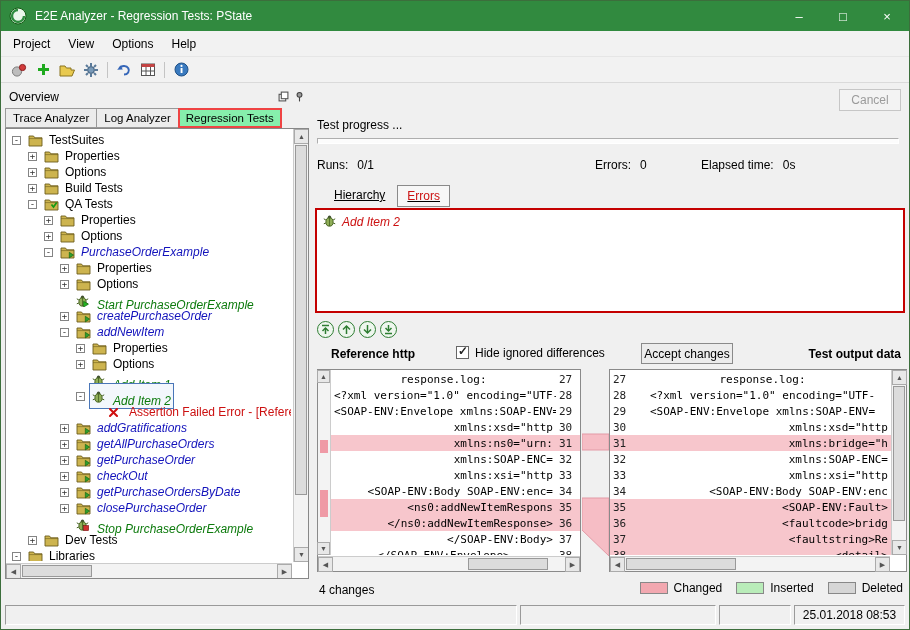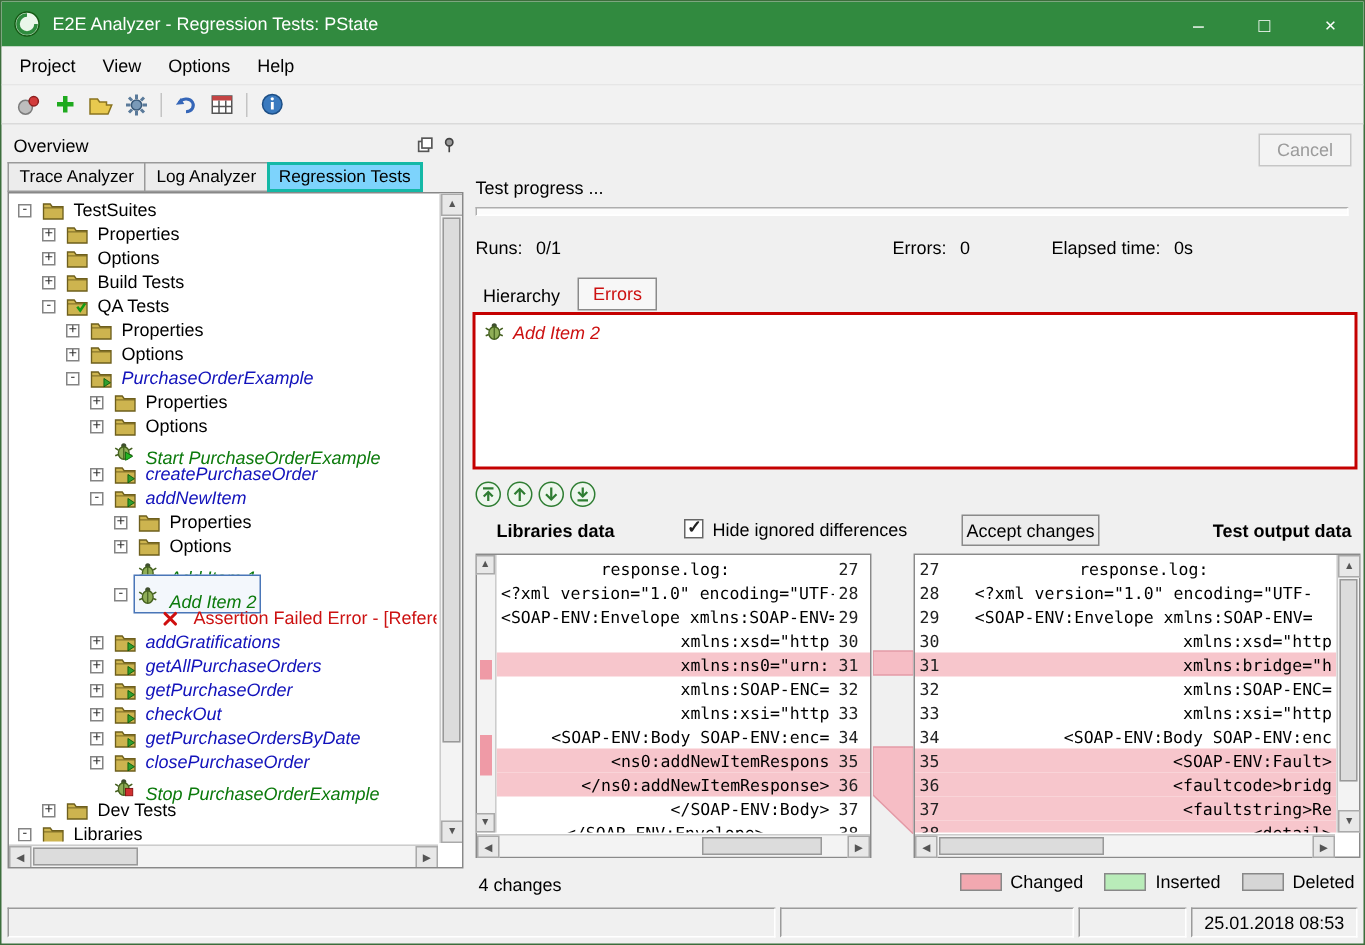--- a/index.html
+++ b/index.html
@@ -23,21 +23,21 @@
   .tool-sep{width:1px;height:16px;background:#c4c4c4;margin:0 4px;}
 
   
   .left-panel{position:absolute;left:4px;top:86px;width:304px;height:492px;}
   .ov-header{height:19px;display:flex;align-items:center;padding:0 4px;}
   .ov-title{flex:1;}
   .ov-hicon{margin-left:5px;display:flex;}
   .ov-tabs{display:flex;height:21px;margin-top:1px;align-items:flex-end;}
   .ov-tab{border:1px solid #999;background:#ececec;padding:3px 7px;font-size:11.5px;border-right:none;}
   .ov-tab:last-child{border-right:1px solid #999;}
-  .ov-tab.active{background:#7dd3fc;border:2px solid #14b8a6;padding:2px 6px;}
+  .ov-tab.active{background:#86efac;border:2px solid #ef4444;padding:2px 6px;}
   .tree-box{position:absolute;top:41px;left:0;right:0;bottom:0;border:1px solid #888;background:#fff;overflow:hidden;}
   .tree-rows{position:absolute;top:1px;left:2px;right:17px;bottom:17px;overflow:hidden;padding-top:2px;}
   .tree-row{height:16px;display:flex;align-items:center;white-space:nowrap;}
   .expander{width:9px;height:9px;border:1px solid #848484;background:#fff;font-size:9px;line-height:7px;text-align:center;color:#333;margin-right:4px;flex:none;font-family:"DejaVu Sans Mono",monospace;}
   .expander.hide{visibility:hidden;}
   .tree-ic{width:17px;height:14px;flex:none;display:flex;align-items:center;}
   .tree-sel{display:inline-flex;align-items:center;border:1px solid transparent;padding:0 2px;gap:4px;}
   .tree-sel.selected{border-color:#4a76b8;background:#f3f7fc;}
   .tree-label{font-size:12px;color:#000;}
   .style-test{color:var(--test,#1212bb);font-style:italic;}
@@ -49,21 +49,21 @@
   .sb-thumb{position:absolute;background:#dcdcdc;border:1px solid #999;}
   .vs{position:absolute;background:#f3f3f3;width:15px;border-left:1px solid #ccc;}
   .hs{position:absolute;background:#f3f3f3;height:15px;border-top:1px solid #ccc;}
 
   
   .right-top{position:absolute;left:312px;top:86px;width:594px;height:226px;}
   .cancel-btn{position:absolute;right:6px;top:2px;width:62px;height:22px;background:#f3f3f3;border:1px solid #c6c6c6;color:#9b9b9b;display:flex;align-items:center;justify-content:center;}
   .progress-label{position:absolute;left:4px;top:31px;}
   .progress-groove{position:absolute;left:4px;right:8px;top:51px;height:6px;border:1px solid #aeaeae;border-bottom-color:#fff;border-right-color:#fff;background:#fcfcfc;}
   .stat{position:absolute;display:flex;gap:9px;top:71px;}
-  .ptabs{position:absolute;left:0;top:98px;height:22px;display:flex;align-items:flex-end;gap:3px;}
+  .ptabs{position:absolute;left:12px;top:98px;height:22px;display:flex;align-items:flex-start;gap:3px;text-decoration:underline;}
   .ptab{padding:3px 9px;}
   .ptab.active{border:1px solid #8a8a8a;background:#f7f7f7;color:var(--error,#cc1111);}
   .error-panel{position:absolute;left:2px;right:2px;top:121px;bottom:0;border:2px solid #c40000;background:#fff;padding:4px 6px;}
   .error-item{display:flex;align-items:center;gap:6px;height:16px;}
   .err-label{color:var(--error,#cc1111);font-style:italic;}
 
   
   .nav-row{position:absolute;left:316px;top:320px;display:flex;gap:4px;}
   .nav-btn{width:17px;height:17px;border:1px solid #2e7d32;border-radius:50%;background:#eef6ee;display:flex;align-items:center;justify-content:center;}
   .ref-label{position:absolute;left:330px;top:346px;font-weight:bold;}
@@ -642,21 +642,21 @@
         </svg>
       </div>
       <div class="nav-btn">
         <svg width="11" height="11" viewBox="0 0 11 11">
           <path d="M5.5 1v6" stroke="#2e7d32" stroke-width="1.5"></path>
           <path d="M2.5 4L5.5 7l3-3" fill="none" stroke="#2e7d32" stroke-width="1.5"></path>
           <path d="M2 9.5h7" stroke="#2e7d32" stroke-width="1.5"></path>
         </svg>
       </div>
     </div>
-  <div class="ref-label">Libraries data</div>
+  <div class="ref-label">Reference http</div>
   <div class="hide-wrap">
     <span class="checkbox checked" id="hide-check"></span>
     <span>Hide ignored differences</span>
   </div>
   <div class="accept-btn">Accept changes</div>
   <div class="out-label">Test output data</div>
 
   <div class="diff-pane pane-left">
     <div class="ovbar">
       <div class="sb-btn" style="top:0;left:-1px;width:13px;height:13px;">▲</div>

